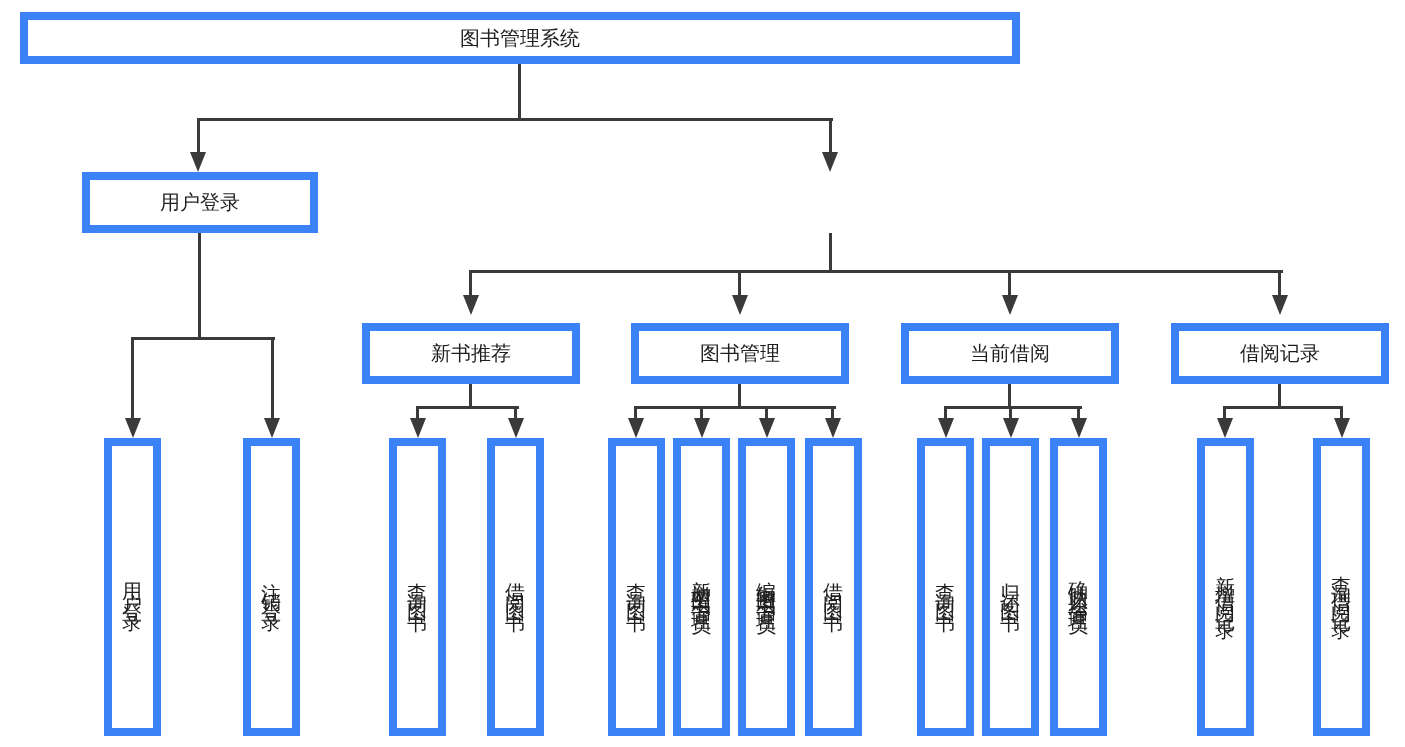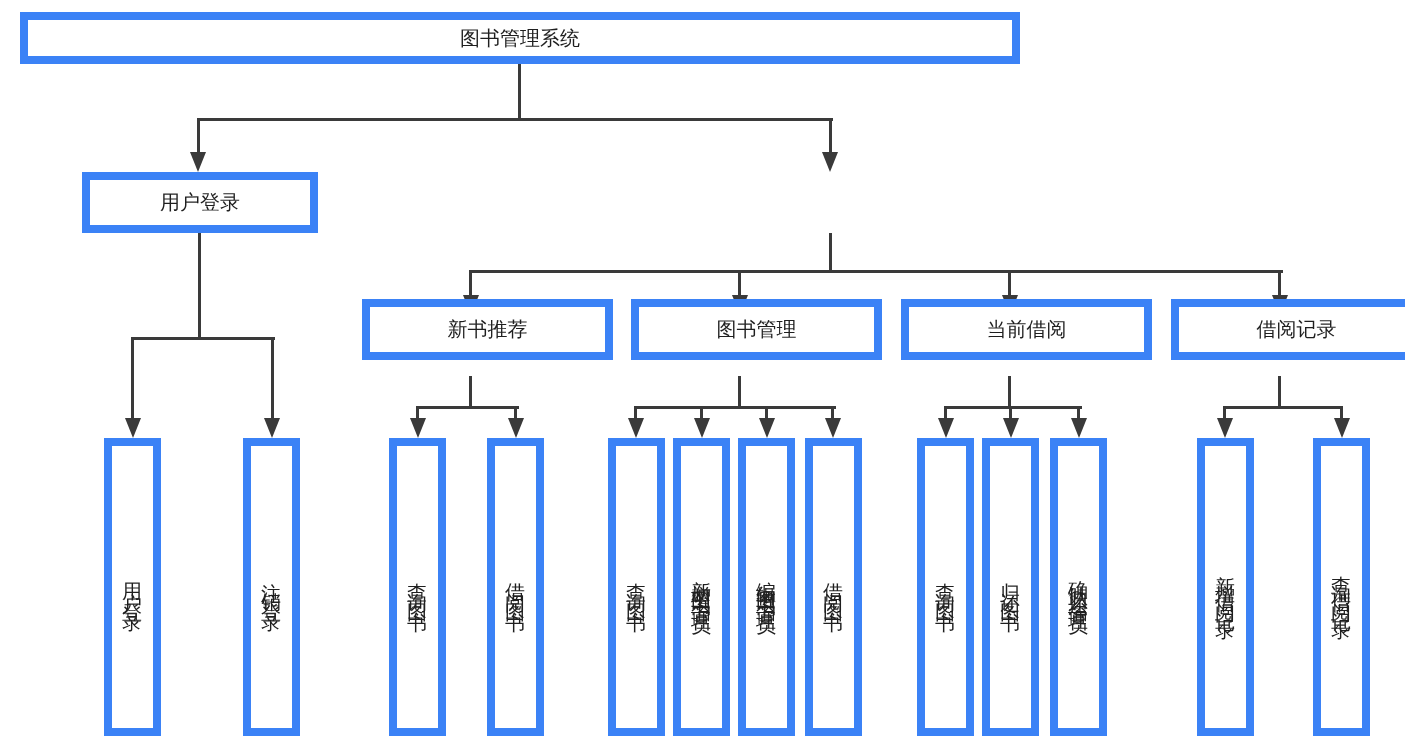--- a/index.html
+++ b/index.html
@@ -7,21 +7,21 @@
     position:relative;width:1405px;height:747px;background:#ffffff;overflow:hidden;
     font-family:"Liberation Sans","DejaVu Sans",sans-serif;color:#1f1f1f;
   }
   .box{
     position:absolute;box-sizing:border-box;background:#ffffff;
     border:8px solid #3b82f6;display:flex;align-items:center;justify-content:center;
     font-size:20px;color:#1f1f1f;z-index:2;
   }
   .root{left:20px;top:12px;width:1000px;height:52px;}
   .l2{width:236px;height:61px;top:172px;}
-  .l3{width:251px;height:61px;top:299px;}
+  .l3{width:218px;height:61px;top:323px;}
   .leaf{width:57px;height:298px;top:438px;}
   .vtext{writing-mode:vertical-rl;text-orientation:mixed;font-size:20px;line-height:1.0;}
   .sp-wide{letter-spacing:10px;}
   .sp-mid{letter-spacing:9px;}
   .sp-tight{letter-spacing:5px;}
   .vl{position:absolute;width:3px;background:#3a3a3a;z-index:1;}
   .hl{position:absolute;height:3px;background:#3a3a3a;z-index:1;}
   .arrow{
     position:absolute;width:0;height:0;z-index:1;
     border-left:8px solid transparent;border-right:8px solid transparent;

